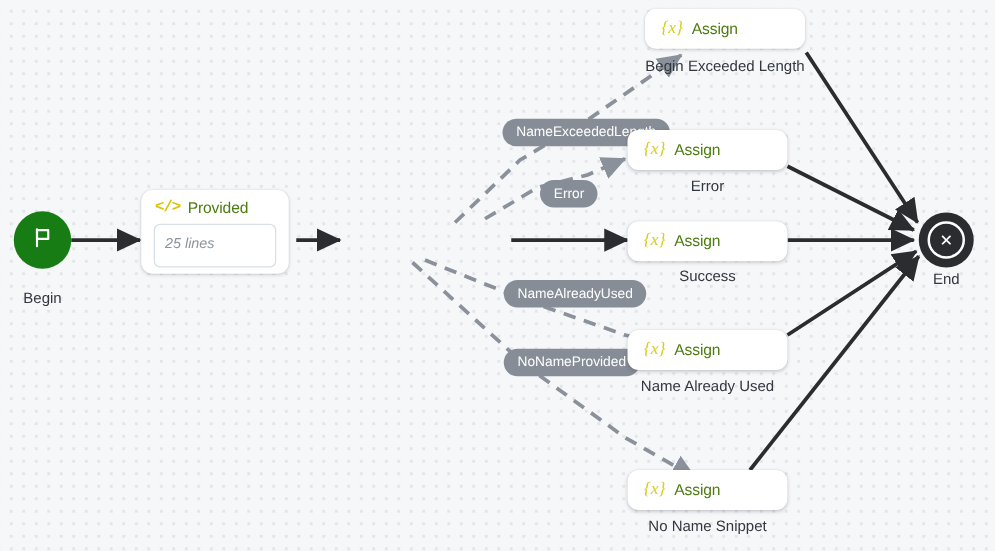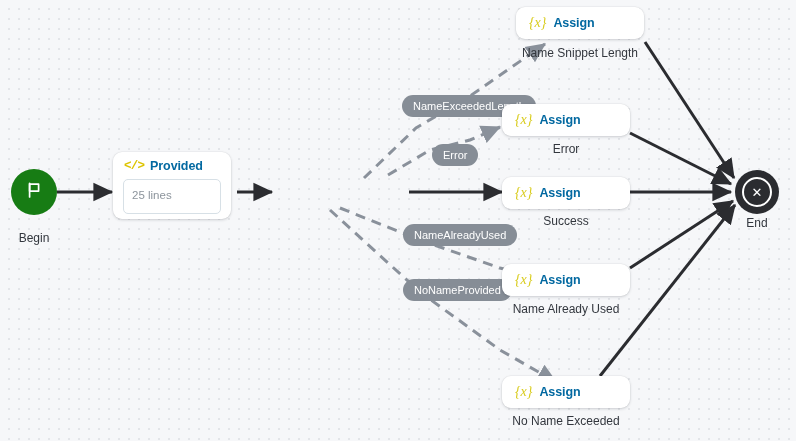--- a/index.html
+++ b/index.html
@@ -39,22 +39,22 @@
   }
   .node-row {
     display: flex;
     align-items: center;
     gap: 7px;
     padding: 0 13px;
     height: 100%;
   }
   .node-title {
     font-size: 12.5px;
-    font-weight: bold;
-    color: #0369a1;
+    font-weight: normal;
+    color: #4d7c0f;
     letter-spacing: -0.1px;
     white-space: nowrap;
   }
 
   
   .assign {
     width: 128px;
     height: 32px;
   }
   .assign-icon {
@@ -92,20 +92,21 @@
     letter-spacing: -0.8px;
   }
   .snippet-body {
     margin: 6px 10px 9px 10px;
     height: 35px;
     border: 1px solid #d7e0e6;
     border-radius: 5px;
     background: #ffffff;
     box-sizing: border-box;
     padding: 5px 8px;
+    font-style: italic;
   }
   .snippet-lines {
     font-size: 11.5px;
     color: #8c949c;
   }
 
   
   .terminal {
     position: absolute;
     border-radius: 50%;
@@ -228,21 +229,21 @@
     </div>
   </div>
 
 
   <div class="node assign" style="left:516px; top:7px;">
     <div class="node-row">
       <span class="assign-icon">{x}</span>
       <span class="node-title">Assign</span>
     </div>
   </div>
-  <div class="caption" style="left:500px; top:46px; width:160px;">Name Snippet Length</div>
+  <div class="caption" style="left:500px; top:46px; width:160px;">Begin Exceeded Length</div>
 
   <div class="node assign" style="left:502px; top:104px;">
     <div class="node-row">
       <span class="assign-icon">{x}</span>
       <span class="node-title">Assign</span>
     </div>
   </div>
   <div class="caption" style="left:506px; top:142px; width:120px;">Error</div>
 
   <div class="node assign" style="left:502px; top:177px;">
@@ -260,21 +261,21 @@
     </div>
   </div>
   <div class="caption" style="left:496px; top:302px; width:140px;">Name Already Used</div>
 
   <div class="node assign" style="left:502px; top:376px;">
     <div class="node-row">
       <span class="assign-icon">{x}</span>
       <span class="node-title">Assign</span>
     </div>
   </div>
-  <div class="caption" style="left:500px; top:414px; width:132px;">No Name Exceeded</div>
+  <div class="caption" style="left:500px; top:414px; width:132px;">No Name Snippet</div>
 
   <div class="terminal end-circle" style="left:735px; top:170px;">
     <div class="end-inner">
       <span style="color:#ffffff; font-size:13px; line-height:1;">✕</span>
     </div>
   </div>
   <div class="caption" style="left:723px; top:216px; width:68px;">End</div>
 
 </div>
 

